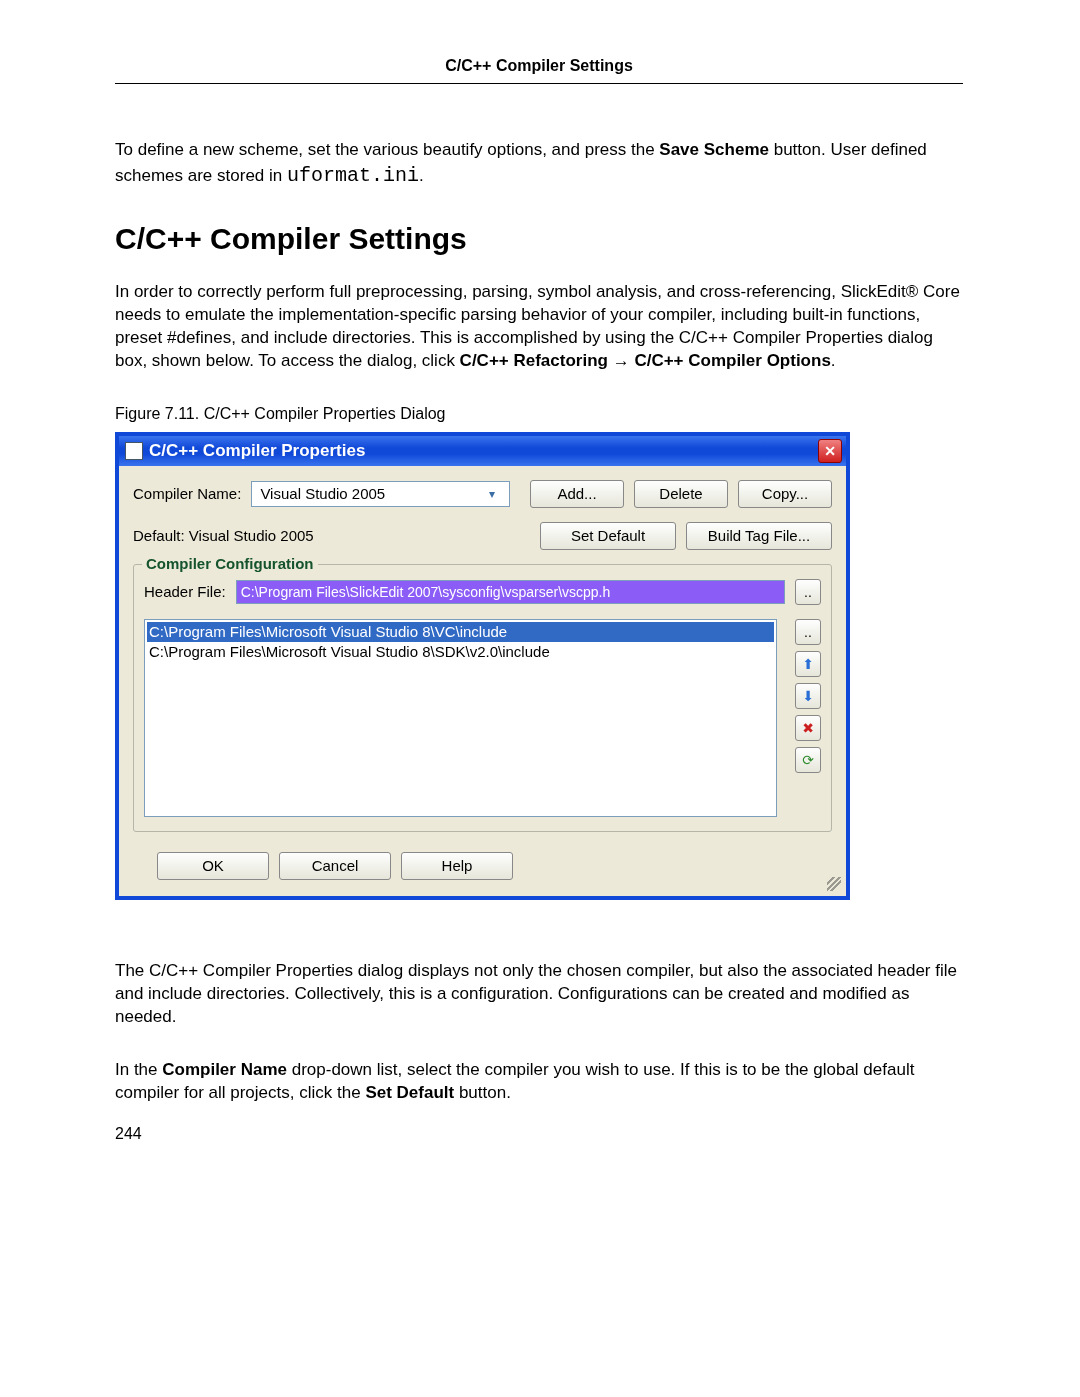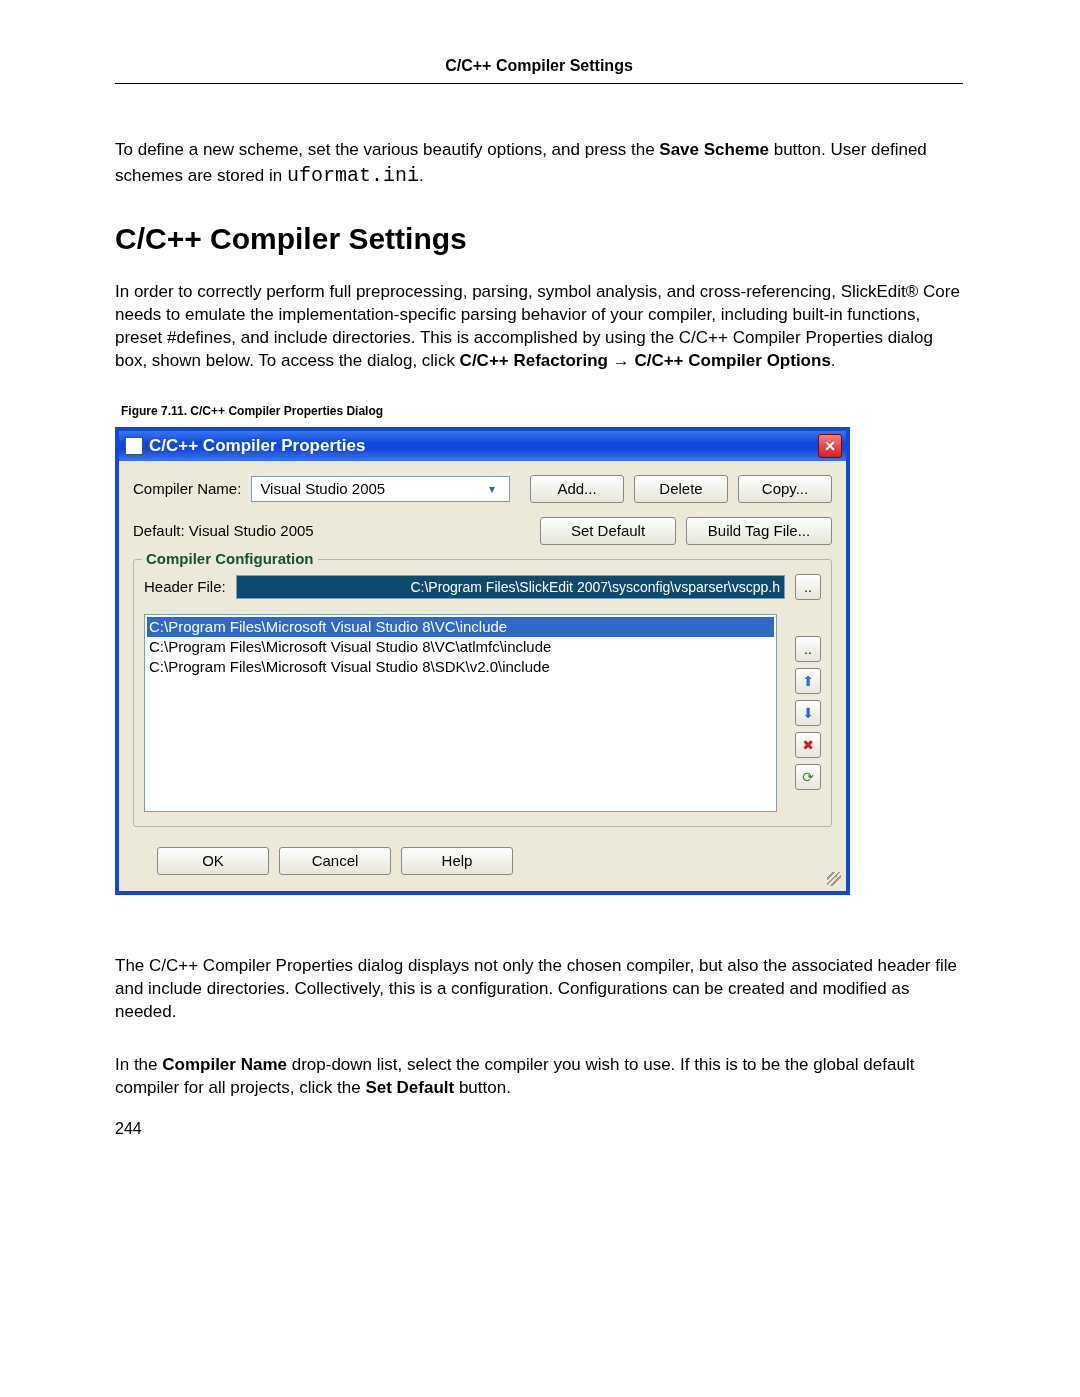--- a/index.html
+++ b/index.html
@@ -30,23 +30,23 @@
   code.mono {
     font-family: "Courier New", monospace;
     font-size: 20px;
   }
   h2.section {
     font-size: 30px;
     font-weight: bold;
     margin: 28px 0 22px 0;
   }
   .fig-caption {
-    font-weight: bold;
-    font-size: 12px;
-    margin: 2px 0 8px 6px;
+    font-weight: normal;
+    font-size: 16px;
+    margin: 2px 0 8px 0;
   }
 
   
   .dialog {
     width: 735px;
     box-sizing: border-box;
     border: 4px solid #1048d8;
     background: #ece9d8;
     font-family: Tahoma, Arial, sans-serif;
     font-size: 15px;
@@ -129,21 +129,21 @@
     border:1px solid #7b9ebd;
     background:#fff;
     padding:0 4px;
     display:flex; align-items:center;
     font-size:14px;
     color:#000;
     overflow:hidden;
     white-space:nowrap;
   }
   .xp-edit.selected {
-    background:#0c4a6e; color:#fff;justify-content:flex-end;
+    background:#8b5cf6; color:#fff;
   }
 
   .icon-btn {
     width:24px; height:24px;
     border:1px solid #888;
     border-radius:3px;
     background: linear-gradient(#fefefe,#e6e6da);
     display:flex; align-items:center; justify-content:center;
     font-size:14px;
   }
@@ -244,24 +244,23 @@
           <span class="lbl">Header File:</span>
           <div class="xp-edit selected">
             <span>C:\Program Files\SlickEdit 2007\sysconfig\vsparser\vscpp.h</span>
           </div>
           <div class="icon-btn">
             <span>..</span>
           </div>
         </div>
 
 
-        <div class="row" style="align-items:center; margin-bottom:4px;">
+        <div class="row" style="align-items:flex-start; margin-bottom:4px;">
           <div class="listbox">
             <div class="li sel">C:\Program Files\Microsoft Visual Studio 8\VC\include</div>
-            <div class="li">C:\Program Files\Microsoft Visual Studio 8\VC\atlmfc\include</div>
             <div class="li">C:\Program Files\Microsoft Visual Studio 8\SDK\v2.0\include</div>
           </div>
           <div class="side-btns">
             <div class="icon-btn">
                 <span>..</span>
               </div>
             <div class="icon-btn">
                 <span style="color:#2a6fd6;">⬆</span>
               </div>
             <div class="icon-btn">

